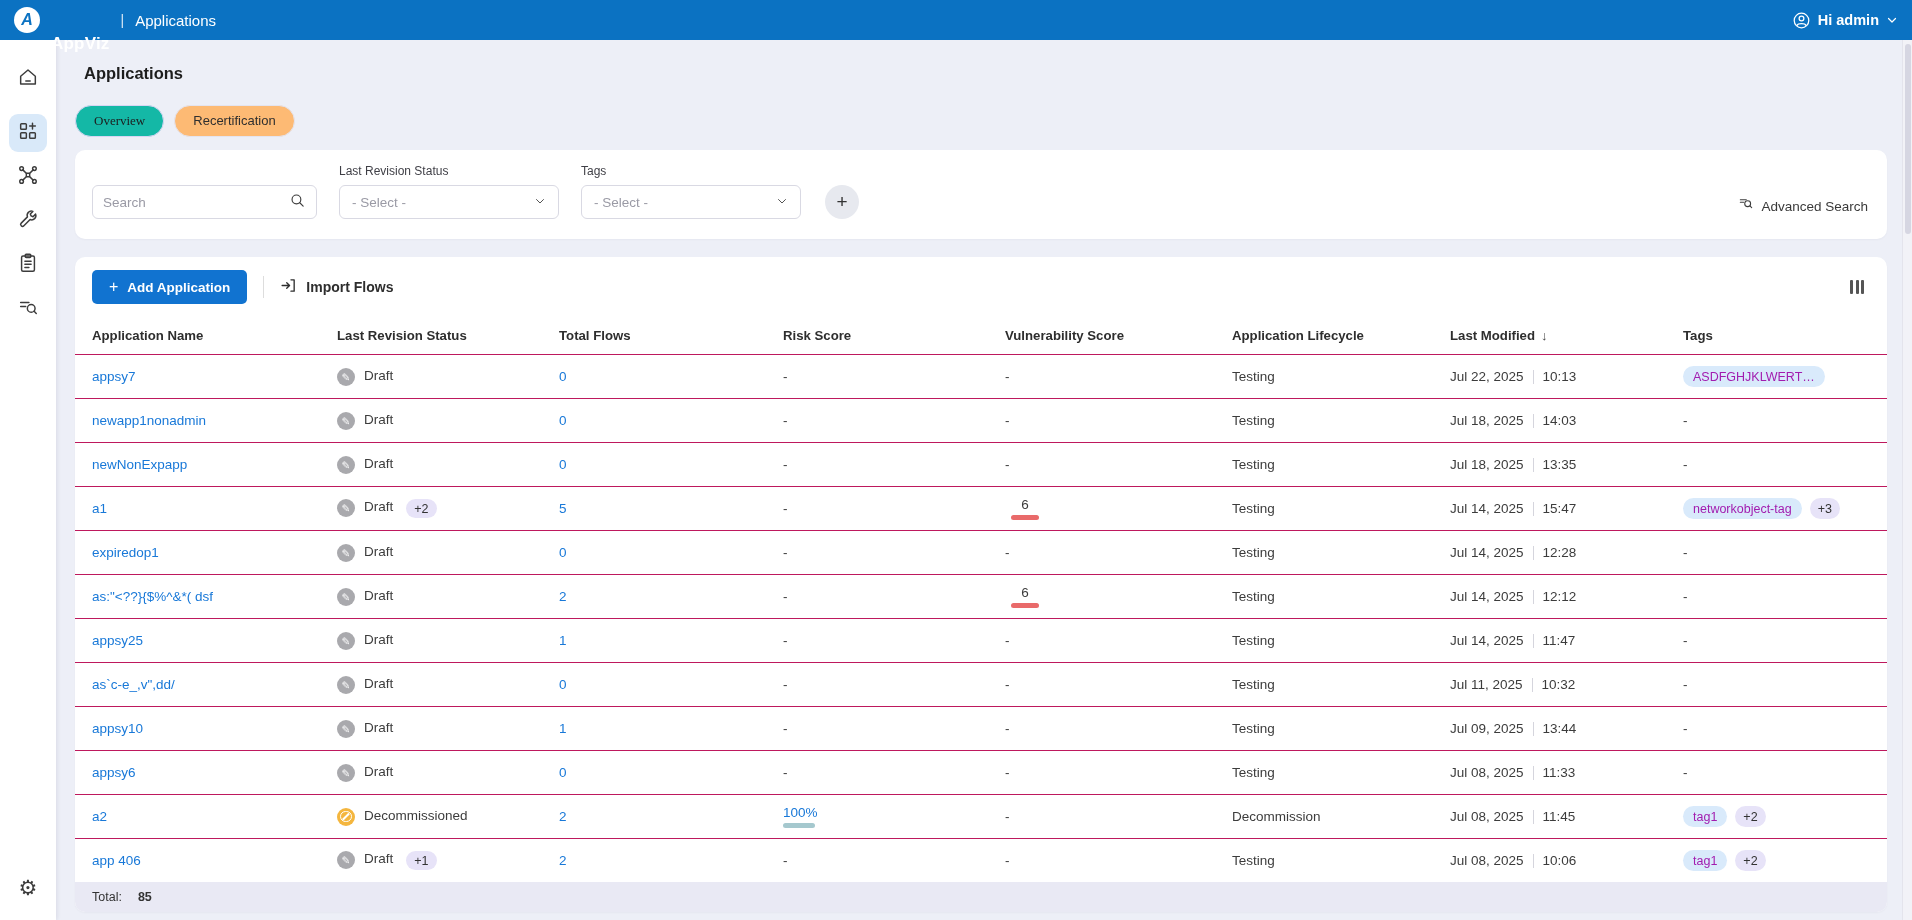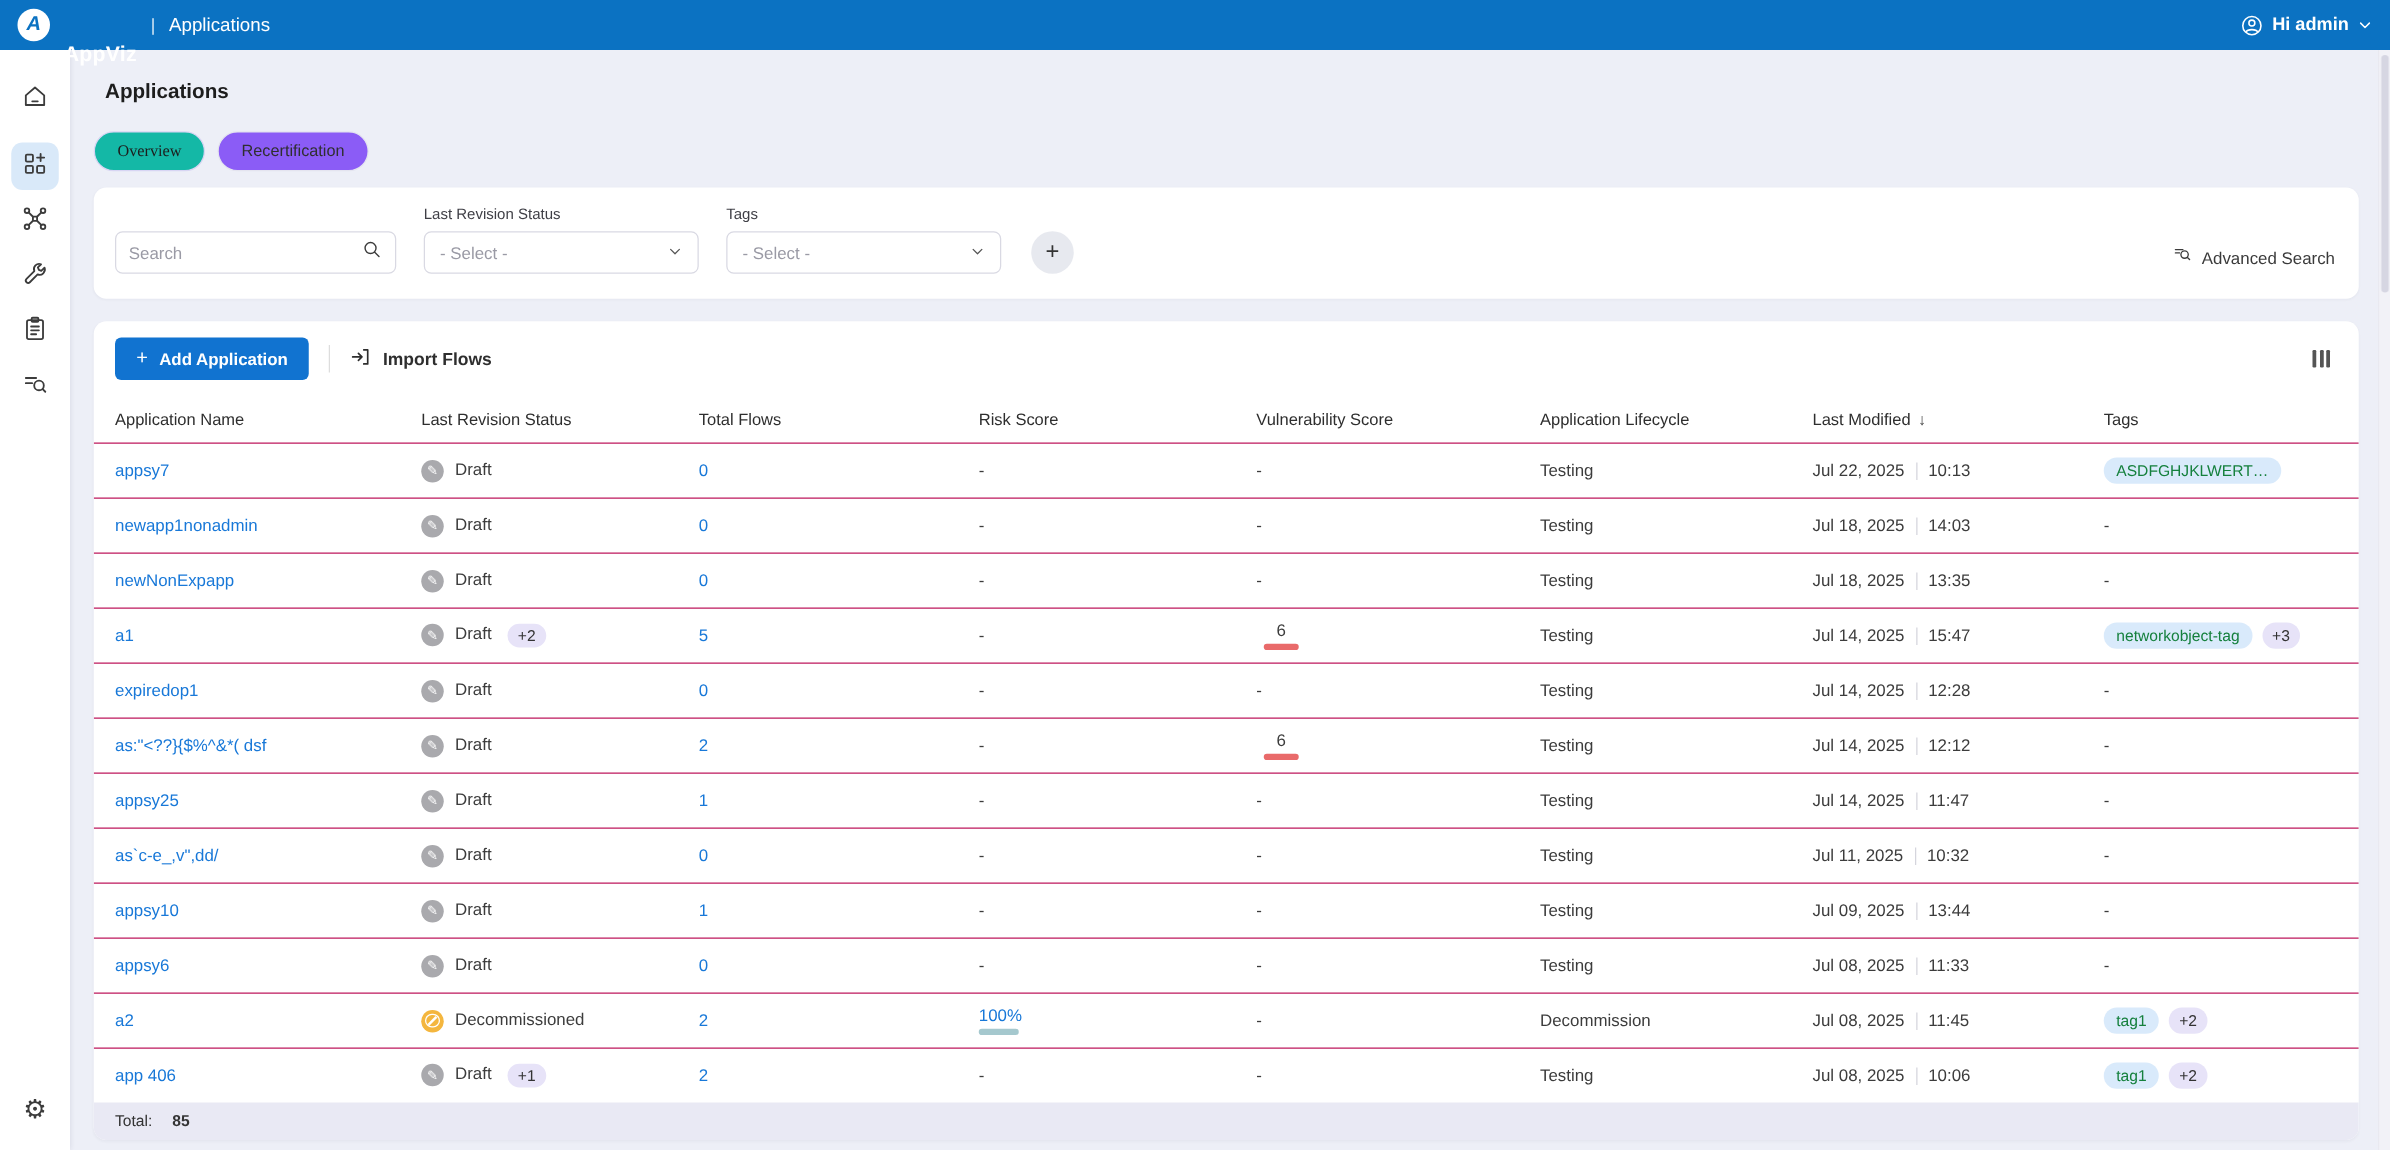--- a/index.html
+++ b/index.html
@@ -21,21 +21,21 @@
   .side-btn { width:38px; height:38px; border-radius:9px; display:grid; place-items:center; margin-bottom:6px; color:#3c3c3c; cursor:pointer; }
   .side-btn.first { margin-bottom:16px; }
   .side-btn.active { background:#d9e9f9; }
   .side-btn.bottom { margin-top:auto; margin-bottom:0; }
   .gear-glyph { font-size:21px; color:#3c3c3c; line-height:1; }
 
   .main { flex:1; padding:22px 25px 0 19px; position:relative; }
   .page-title { font-size:16.5px; font-weight:700; color:#1d1d1d; margin:2px 0 0 9px; }
 
   .tabs { display:flex; gap:10px; margin-top:22px; }
-  .tab-pill { padding:7px 18px; border-radius:16px; font-size:13px; background:#8b5cf6; border:1px solid #e4e4ef; color:#2f2f2f; cursor:pointer; }
+  .tab-pill { padding:7px 18px; border-radius:16px; font-size:13px; background:#fdba74; border:1px solid #e4e4ef; color:#2f2f2f; cursor:pointer; }
   .tab-pill.active { background:#14b8a6; border-color:#d8d5f3; color:#1d1d1d;font-family:Liberation Serif, serif; }
 
   
   .filter-card { margin-top:13px; background:#fff; border-radius:10px; padding:14px 19px 20px 17px; display:flex; align-items:flex-end; gap:22px; box-shadow:0 1px 2px rgba(40,40,80,.04); }
   .search-box { width:225px; height:34px; border:1px solid #d9d9e3; border-radius:6px; display:flex; align-items:center; padding:0 10px; }
   .search-box input { border:none; outline:none; flex:1; font-size:13.5px; color:#333; font-family:inherit; min-width:0; }
   .search-box input::placeholder { color:#9a9aa5; }
   .filter-field { display:flex; flex-direction:column; }
   .filter-field .f-label { font-size:12px; color:#3f3f46; margin-bottom:7px; }
   .select-box { width:220px; height:34px; border:1px solid #d9d9e3; border-radius:6px; display:flex; align-items:center; justify-content:space-between; padding:0 12px; color:#9a9aa5; font-size:13.5px; cursor:pointer; }
@@ -47,21 +47,21 @@
   .table-card { margin-top:18px; background:#fff; border-radius:10px; height:655px; display:flex; flex-direction:column; overflow:hidden; box-shadow:0 1px 2px rgba(40,40,80,.04); }
   .toolbar { display:flex; align-items:center; padding:13px 19px 12px 17px; }
   .add-btn { display:flex; align-items:center; gap:9px; background:#1173d0; color:#fff; font-weight:700; font-size:13.5px; padding:9px 17px; border-radius:5px; border:none; cursor:pointer; font-family:inherit; }
   .add-btn .plus-glyph { font-size:16px; font-weight:400; line-height:1; }
   .tb-divider { width:1px; height:22px; background:#ddd; margin:0 16px; }
   .import-btn { display:flex; align-items:center; gap:9px; font-size:14px; font-weight:700; color:#2e2e2e; cursor:pointer; background:none; border:none; font-family:inherit; }
   .columns-btn { margin-left:auto; display:flex; gap:2.5px; cursor:pointer; padding:4px; }
   .columns-btn i { width:3px; height:14px; background:#555; border-radius:1px; }
 
   .grid { display:grid; grid-template-columns:245px 222px 224px 222px 227px 218px 233px 1fr; padding:0 19px 0 17px; align-items:center; }
-  .thead { height:42px; font-size:13.2px; font-weight:400; color:#2e2e2e; }
+  .thead { height:42px; font-size:13.2px; font-weight:700; color:#2e2e2e; }
   .thead .th { cursor:pointer; display:flex; align-items:center; gap:6px; }
   .sort-arrow { color:#444; font-size:13px; }
   .trow { height:44px; border-top:1px solid #be185d; font-size:13.5px; color:#3c3c3c; }
   .a-link { color:#1878d8; cursor:pointer; text-decoration:none; }
   .cell-status { display:flex; align-items:flex-start; gap:9px; }
   .status-icon { width:18px; height:18px; border-radius:50%; display:grid; place-items:center; position:relative; flex:0 0 auto; }
   .status-icon.draft { background:#a9a9ad; }
   .status-icon.draft::before { content:"\270E"; color:#fff; font-size:10.5px; }
   .status-icon.decommissioned { background:#f4b63e; }
   .status-icon.decommissioned::before { content:""; width:9.5px; height:9.5px; border:1.6px solid #fff; border-radius:50%; }
@@ -69,21 +69,21 @@
   .status-badge { background:#e7e3f8; color:#333; border-radius:12px; padding:2.5px 8px; font-size:12.5px; margin-left:4px; }
   .score-wrap { display:inline-flex; flex-direction:column; }
   .score-wrap.centered { align-items:center; margin-left:6px; }
   .score-bar { height:5px; border-radius:3px; margin-top:3px; }
   .score-bar.red { background:#e96a6a; width:28px; }
   .score-bar.teal { background:#a5c8ce; width:32px; }
   .cell-date { display:flex; align-items:center; gap:9px; }
   .vdiv { width:1px; height:14px; background:#d5d5dd; }
   .cell-tags { display:flex; align-items:center; gap:8px; }
   .pill { display:inline-block; border-radius:12px; font-size:12.5px; padding:3.5px 10px; cursor:pointer; white-space:nowrap; }
-  .pill.tag { background:#d9eafb; color:#15803d; }
+  .pill.tag { background:#d9eafb; color:#a21caf; }
   .pill.more { background:#e7e3f8; color:#333; padding:3.5px 8px; }
   .table-footer { margin-top:auto; height:33px; background:#e9e9f4; display:flex; align-items:center; padding:0 17px; font-size:12.5px; color:#333; gap:16px; }
   .table-footer b { font-weight:700; }
 
   
   .page-scrollbar { position:fixed; right:0; top:40px; bottom:0; width:10px; background:#f2f2f7; border-left:1px solid #e4e4ec; }
   .page-scrollbar .thumb { position:absolute; top:4px; left:1.5px; width:6px; height:190px; border-radius:3px; background:#d6d6e2; }
 
   svg { stroke:#3c3c3c; fill:none; stroke-width:1.6; stroke-linecap:round; stroke-linejoin:round; }
   .app-header svg { stroke:#fff; }

